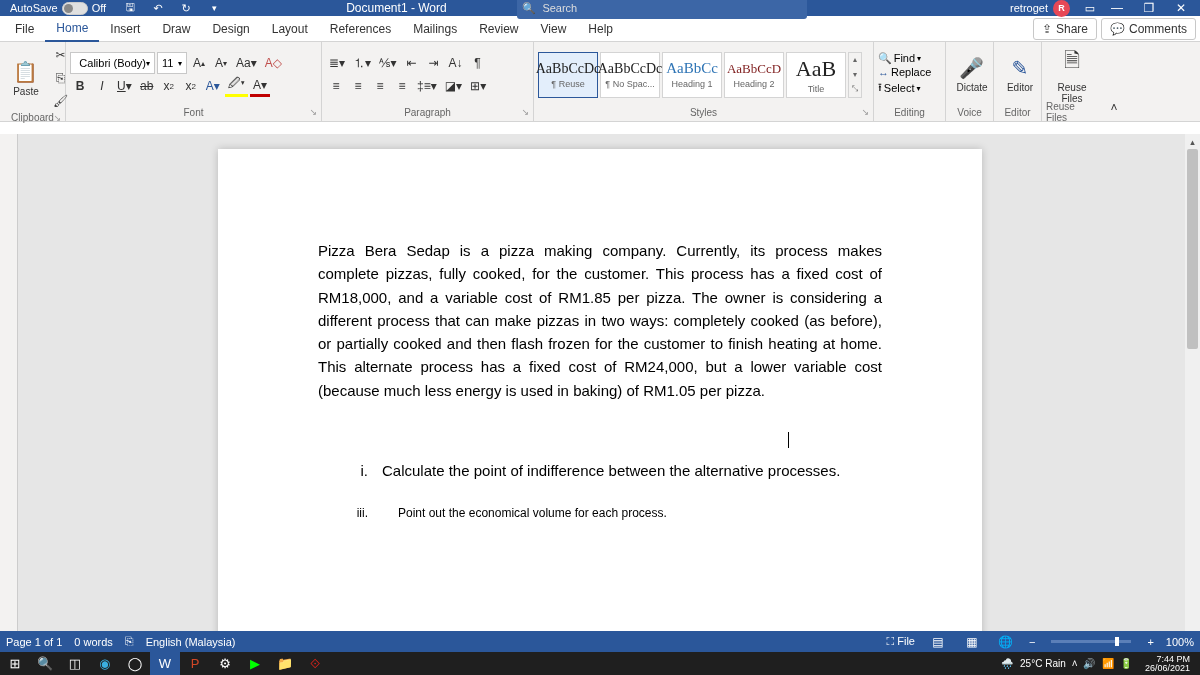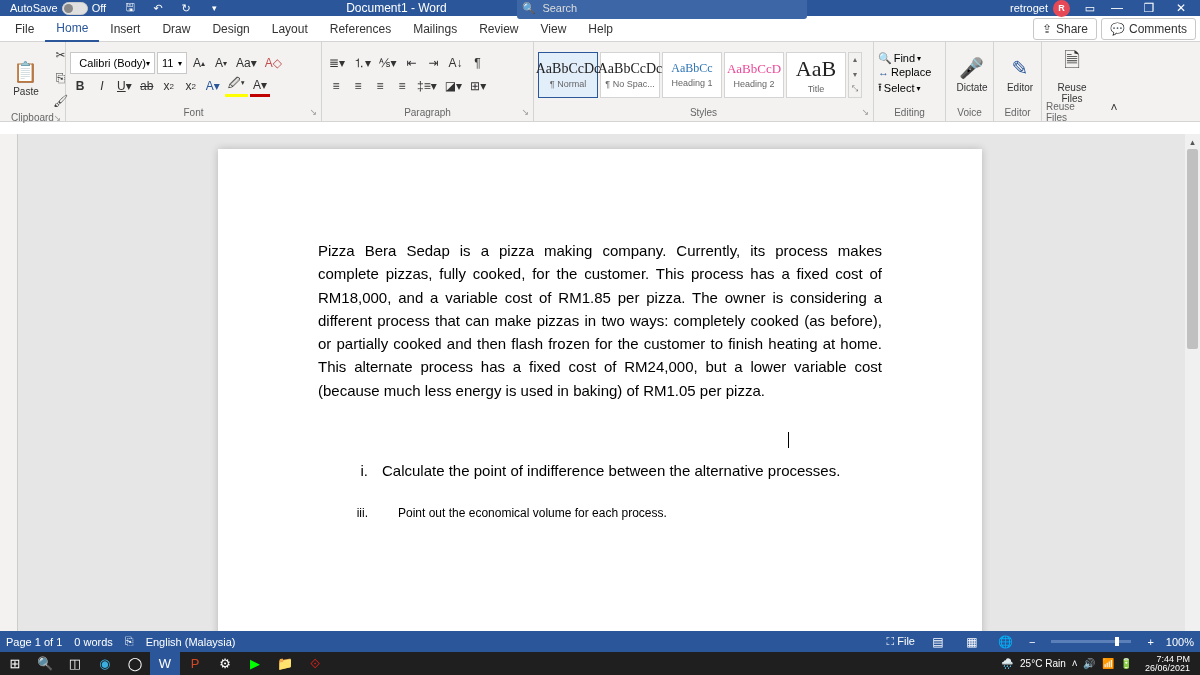--- a/index.html
+++ b/index.html
@@ -215,32 +215,32 @@
     <div class="rgroup-label">
         <span>Paragraph</span>
         <span class="launcher">↘</span>
       </div>
   </div>
 
   <div class="rgroup" style="width:340px;justify-content:center;">
     <div class="rgroup-body">
       <div class="style-item sel">
           <div class="style-sample">AaBbCcDc</div>
-          <div class="style-name">¶ Normal</div>
+          <div class="style-name">¶ Reuse</div>
         </div>
       <div class="style-item">
           <div class="style-sample">AaBbCcDc</div>
           <div class="style-name">¶ No Spac...</div>
         </div>
       <div class="style-item">
-          <div class="style-sample" style="color:#2e74b5;font-size:12px;">AaBbCc</div>
+          <div class="style-sample" style="color:#2e74b5;font-size:15px;">AaBbCc</div>
           <div class="style-name">Heading 1</div>
         </div>
       <div class="style-item">
-          <div class="style-sample" style="color:#ec4899;font-size:13px;">AaBbCcD</div>
+          <div class="style-sample" style="color:#7f1d1d;font-size:13px;">AaBbCcD</div>
           <div class="style-name">Heading 2</div>
         </div>
       <div class="style-item">
           <div class="style-sample" style="font-size:22px;">AaB</div>
           <div class="style-name">Title</div>
         </div>
       <div class="style-scroll">
           <div>▴</div>
           <div>▾</div>
           <div>⤡</div>

